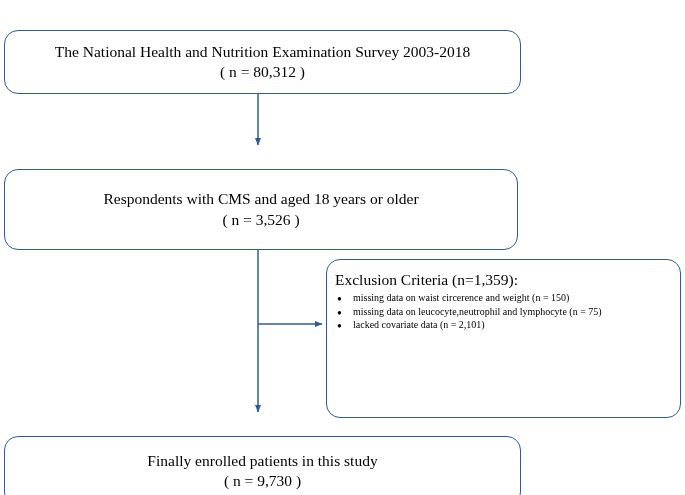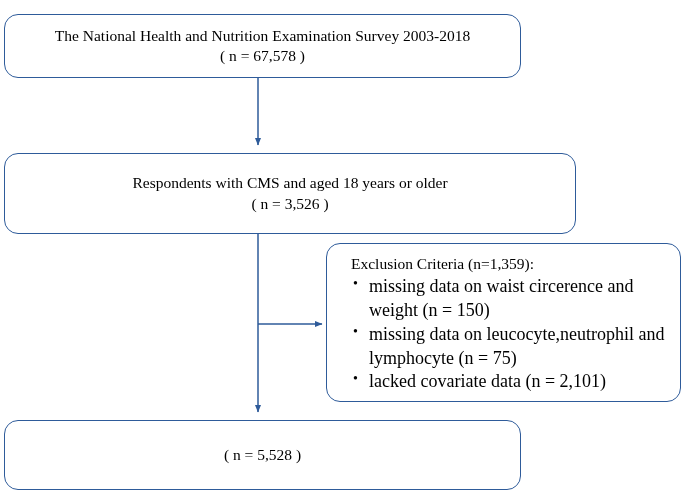--- a/index.html
+++ b/index.html
@@ -23,46 +23,47 @@
     border-radius: 14px;
     background: #ffffff;
     display: flex;
     flex-direction: column;
     align-items: center;
     justify-content: center;
     text-align: center;
     font-size: 15.5px;
     line-height: 1.3;
     padding: 4px 10px;
+    margin-top: 16px;
   }
   .box .line {
     display: block;
     white-space: nowrap;
   }
   #box-exclusion {
     align-items: flex-start;
     justify-content: flex-start;
     text-align: left;
-    padding: 10px 14px 10px 24px;
+    padding: 10px 14px 10px 8px;
   }
   #box-exclusion .title {
     display: block;
     font-size: 15.5px;
     line-height: 1.32;
     margin-bottom: 1px;
   }
   #box-exclusion ul {
     margin: 0;
     padding: 0;
     list-style: none;
   }
   #box-exclusion li {
     position: relative;
     padding-left: 18px;
-    font-size: 18px;
+    font-size: 10px;
     line-height: 1.32;
     margin: 0;
   }
   #box-exclusion li::before {
     content: "\2022";
     position: absolute;
     left: 2px;
     top: 0;
     font-size: 14px;
   }
@@ -89,34 +90,35 @@
 
     <line x1="258" y1="78" x2="258" y2="145" stroke="#2e5b9a" stroke-width="1.5" marker-end="url(#arrowhead)"></line>
 
     <line x1="258" y1="234" x2="258" y2="412" stroke="#2e5b9a" stroke-width="1.5" marker-end="url(#arrowhead)"></line>
 
     <line x1="258" y1="324" x2="322" y2="324" stroke="#2e5b9a" stroke-width="1.5" marker-end="url(#arrowhead)"></line>
   </svg>
 
   <div class="box" id="box-survey" style="left:4px; top:14px; width:517px; height:64px;">
     <span class="line">The National Health and Nutrition Examination Survey 2003-2018</span>
-    <span class="line">( n = 67,578 )</span>
+    <span class="line">( n = 80,312 )</span>
   </div>
 
-  <div class="box" id="box-respondents" style="left:4px; top:153px; width:572px; height:81px;">
+  <div class="box" id="box-respondents" style="left:4px; top:153px; width:514px; height:81px;">
     <span class="line">Respondents with CMS and aged 18 years or older</span>
     <span class="line">( n = 3,526 )</span>
   </div>
 
   <div class="box" id="box-exclusion" style="left:326px; top:243px; width:355px; height:159px;">
     <span class="title">Exclusion Criteria (n=1,359):</span>
     <ul>
       <li>missing data on waist circerence and weight (n = 150)</li>
       <li>missing data on leucocyte,neutrophil and lymphocyte (n = 75)</li>
       <li>lacked covariate data (n = 2,101)</li>
     </ul>
   </div>
 
   <div class="box" id="box-enrolled" style="left:4px; top:420px; width:517px; height:70px;">
-    <span class="line">( n = 5,528 )</span>
+    <span class="line">Finally enrolled patients in this study</span>
+    <span class="line">( n = 9,730 )</span>
   </div>
 
 </div>
 
 </body></html>

